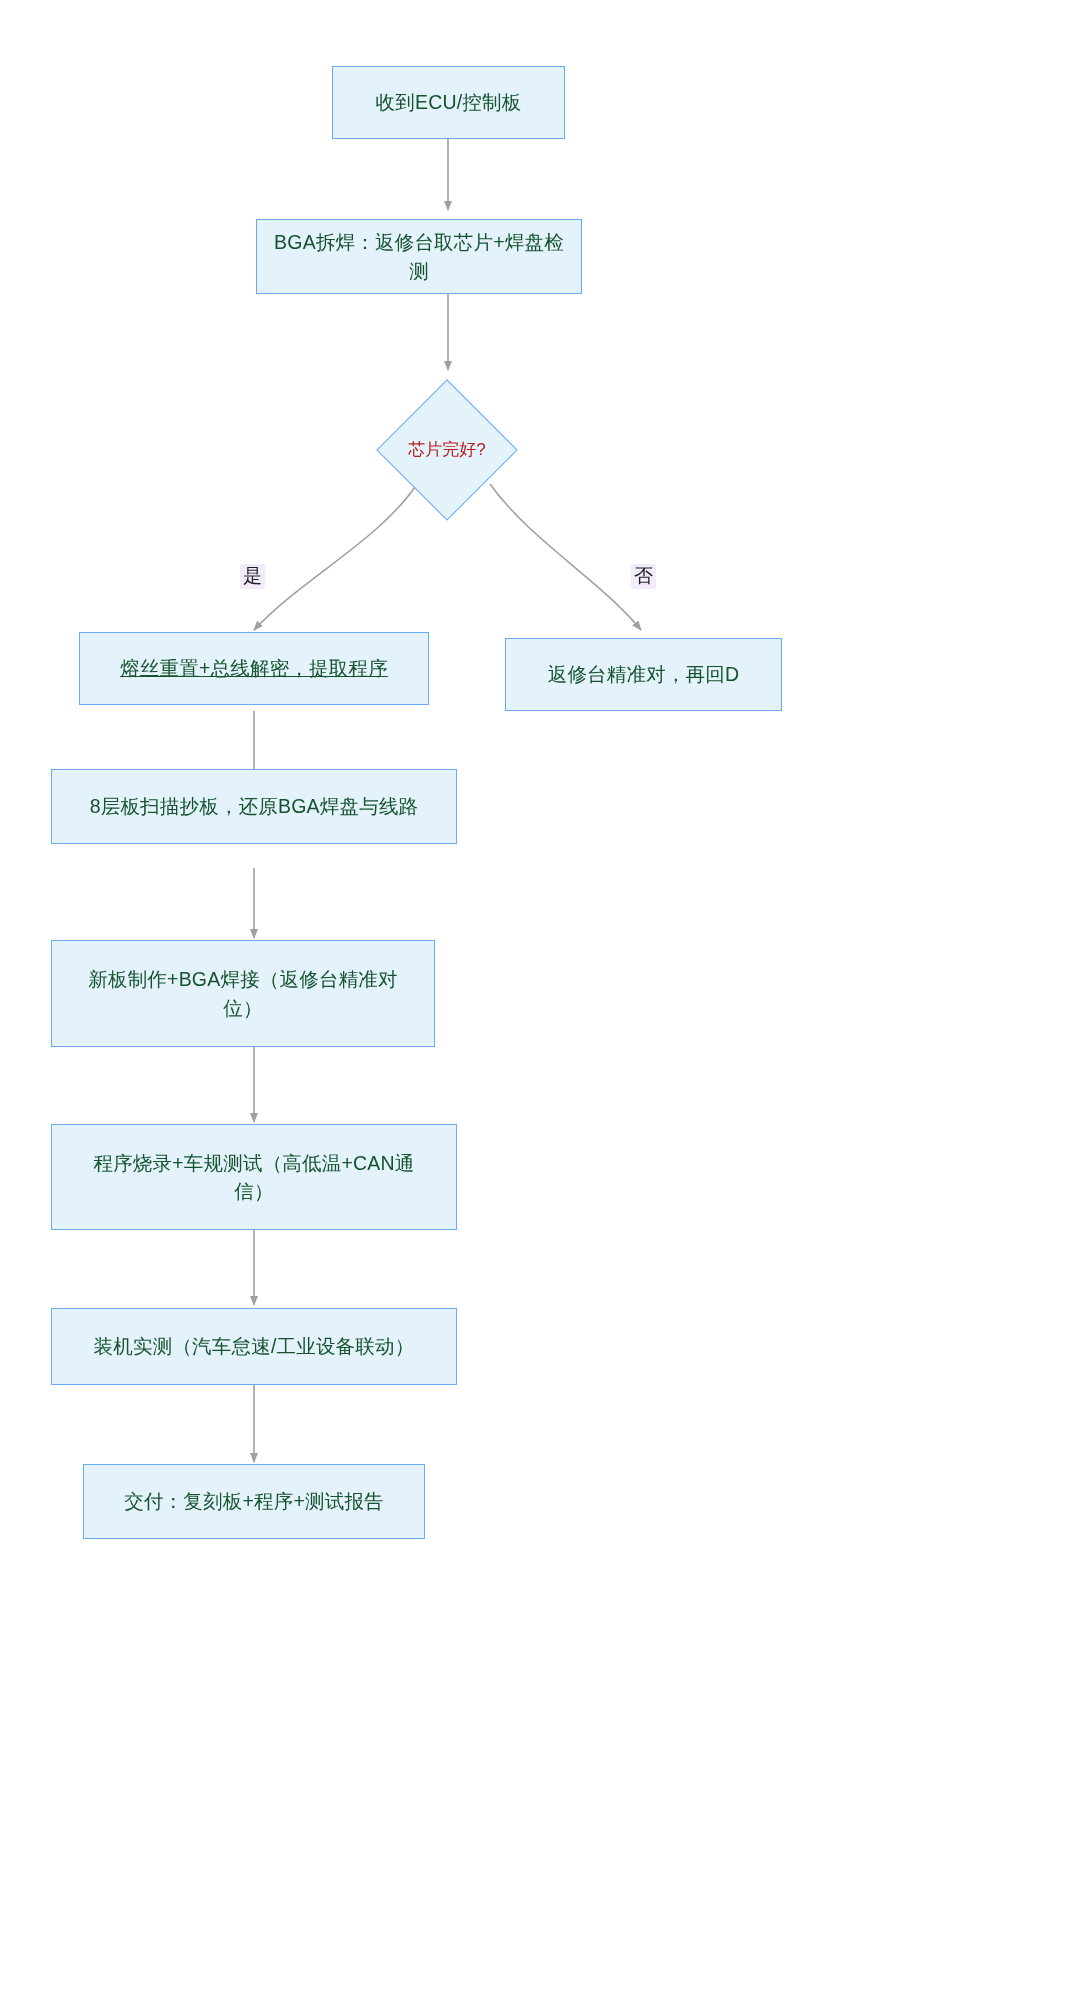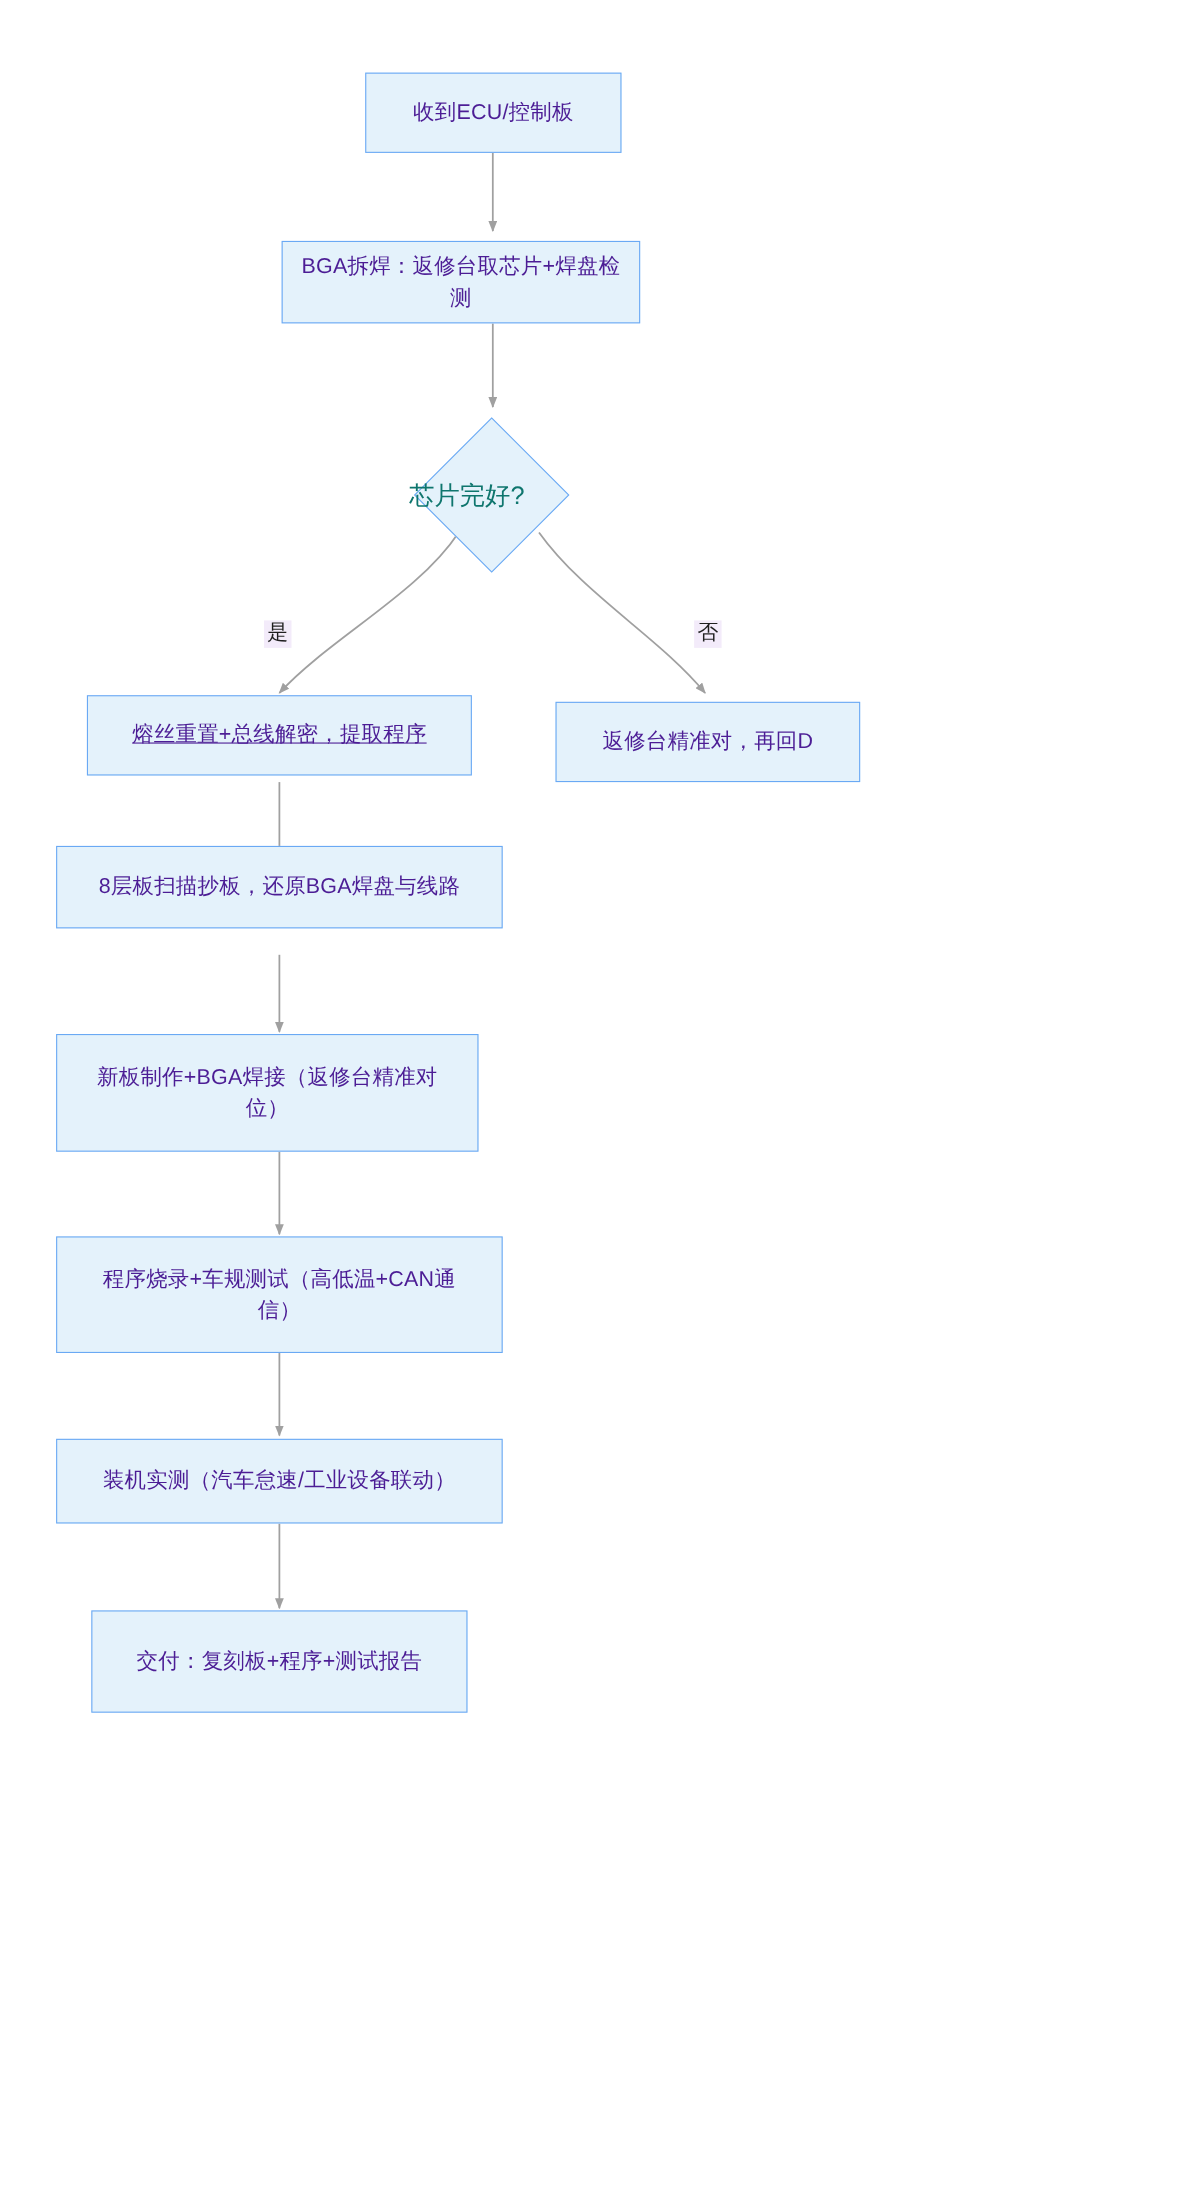--- a/index.html
+++ b/index.html
@@ -27,43 +27,44 @@
   }
   .node {
     position: absolute;
     box-sizing: border-box;
     background: #e4f2fb;
     border: 1.4px solid #6aa9f4;
     display: flex;
     align-items: center;
     justify-content: center;
     text-align: center;
-    color: #4c1d95;
+    color: #14532d;
     font-size: 19.5px;
     line-height: 1.45;
     letter-spacing: 0.2px;
   }
   .node .label {
     padding: 0 16px;
     white-space: pre-line;
   }
   .decision {
     position: absolute;
     box-sizing: border-box;
     background: #e4f2fb;
     border: 1.4px solid #6aa9f4;
     transform: rotate(45deg);
   }
   .decision-text {
     position: absolute;
     display: flex;
     align-items: center;
+    justify-content: center;
     text-align: center;
-    color: #0f766e;
-    font-size: 23px;
+    color: #b91c1c;
+    font-size: 17px;
     line-height: 1.45;
   }
   .edge-label {
     position: absolute;
     background: #f3ebfa;
     color: #1f1f1f;
     font-size: 19px;
     line-height: 1.2;
     padding: 1px 3px;
     white-space: nowrap;
@@ -139,17 +140,17 @@
 
   <div class="node" style="left:51px; top:1124px; width:406px; height:106px;">
     <span class="label">程序烧录+车规测试（高低温+CAN通
 信）</span>
   </div>
 
   <div class="node" style="left:51px; top:1308px; width:406px; height:77px;">
     <span class="label">装机实测（汽车怠速/工业设备联动）</span>
   </div>
 
-  <div class="node" style="left:83px; top:1464px; width:342px; height:93px;">
+  <div class="node" style="left:83px; top:1464px; width:342px; height:75px;">
     <span class="label">交付：复刻板+程序+测试报告</span>
   </div>
 
 </div>
 
 </body></html>

